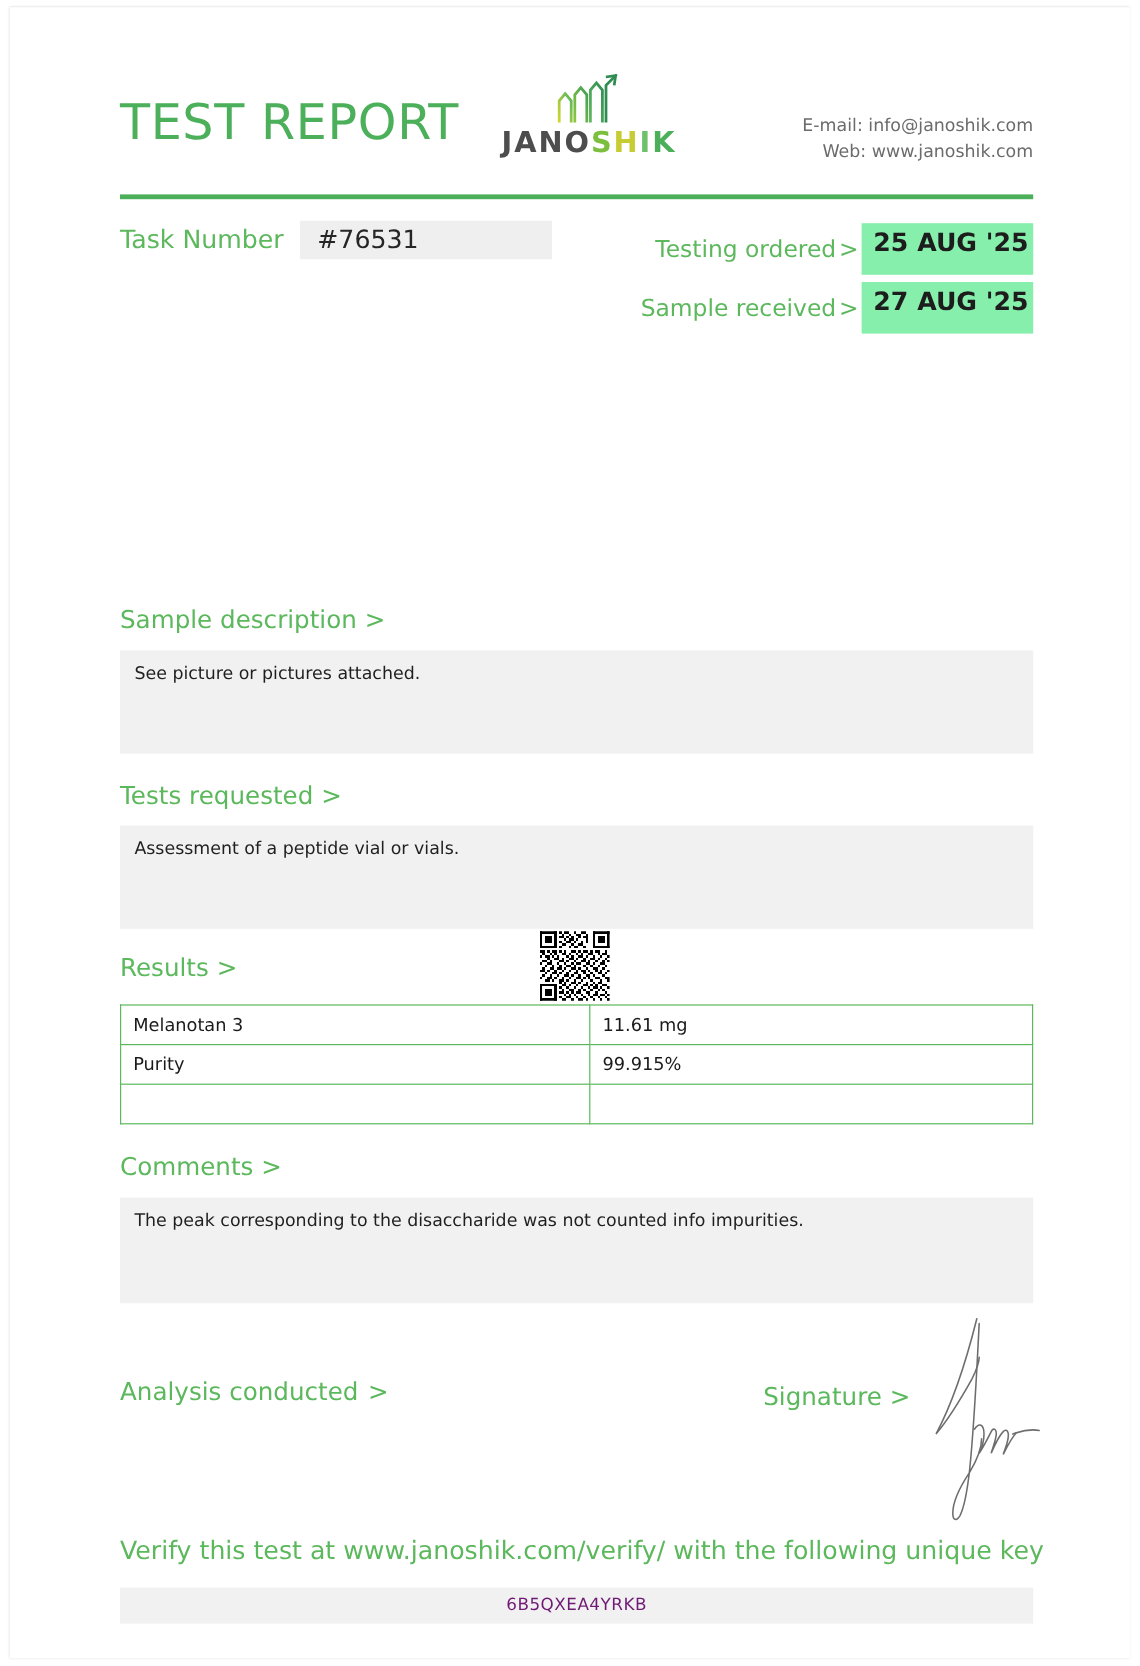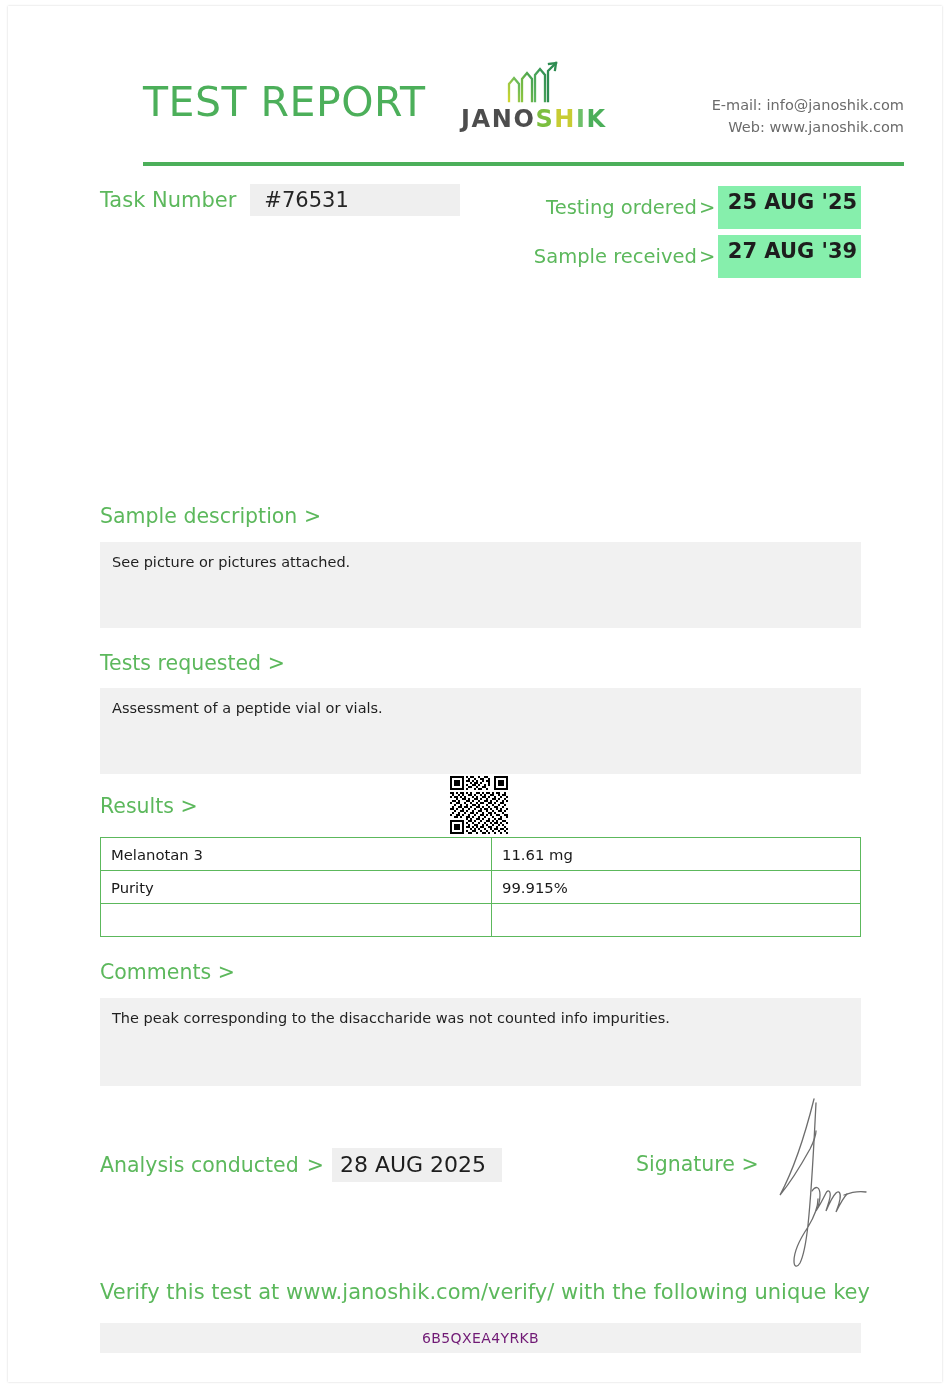--- a/index.html
+++ b/index.html
@@ -32,21 +32,20 @@
     height: 100%;
   }
 
   
   .header {
     position: absolute;
     left: 0;
     top: 66px;
     width: 765px;
     height: 92px;
-    margin-left: 43px;
   }
   .report-title {
     position: absolute;
     left: 4px;
     top: 6px;
     font-size: 41px;
     color: #4caf5a;
     letter-spacing: 0.5px;
     font-family: "DejaVu Sans", sans-serif;
     font-weight: 400;
@@ -328,21 +327,21 @@
 
     <div class="dates">
       <div class="date-line">
         <span class="date-label w1">Testing ordered</span>
         <span class="date-gt">&gt;</span>
         <span class="date-val">25 AUG '25</span>
       </div>
       <div class="date-line">
         <span class="date-label w2">Sample received</span>
         <span class="date-gt">&gt;</span>
-        <span class="date-val">27 AUG '39</span>
+        <span class="date-val">27 AUG '25</span>
       </div>
     </div>
 
     <div class="section-title" id="sec-sample-title">Sample description &gt;</div>
     <div class="text-box" id="box-sample">See picture or pictures attached.</div>
 
     <div class="section-title" id="sec-tests-title">Tests requested &gt;</div>
     <div class="text-box" id="box-tests">Assessment of a peptide vial or vials.</div>
 
     <div class="section-title" id="sec-results-title">Results &gt;</div>
@@ -597,21 +596,20 @@
         </tr>
       </tbody>
     </table>
 
     <div class="section-title" id="sec-comments-title">Comments &gt;</div>
     <div class="text-box" id="box-comments">The peak corresponding to the disaccharide was not counted info impurities.</div>
 
     <div class="analysis">
       <span class="label-green">Analysis conducted</span>
       <span class="gt">&gt;</span>
-      <span class="analysis-val">28 AUG 2025</span>
     </div>
 
     <div class="sig-label">Signature &gt;</div>
 
     <svg class="signature" viewBox="0 0 120 180">
       <g fill="none" stroke="#6d6d6d" stroke-width="1.3" stroke-linecap="round">
         <path d="M58 8 C50 40 38 78 24 104 C34 92 44 76 54 58 C58 50 60 44 60 40"></path>
         <path d="M60 12 C58 50 56 96 52 134 C50 152 48 164 44 172 C41 177 38 176 38 170 C38 160 44 148 52 136 C58 126 62 116 62 108"></path>
         <path d="M56 100 C60 94 64 96 64 104 C64 110 62 116 60 120 C64 114 68 106 70 102 C72 98 75 100 74 106 C73 112 71 116 70 120 C73 113 77 105 80 102 C83 99 85 102 84 108 C83 114 81 118 80 121 C84 113 88 106 91 103"></path>
         <path d="M88 104 C96 101 104 100 110 101"></path>

